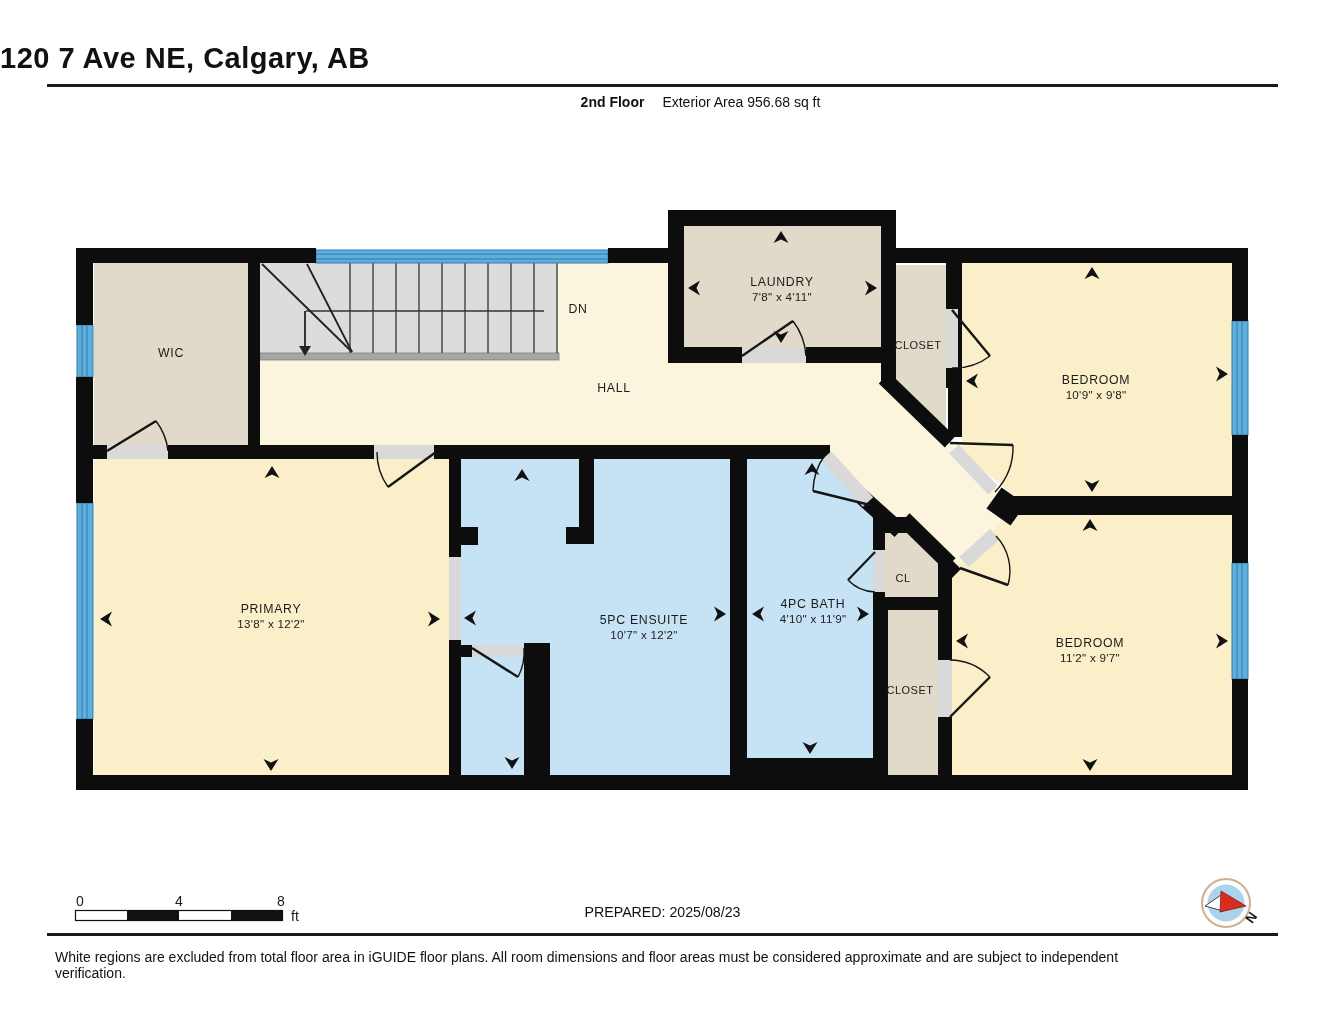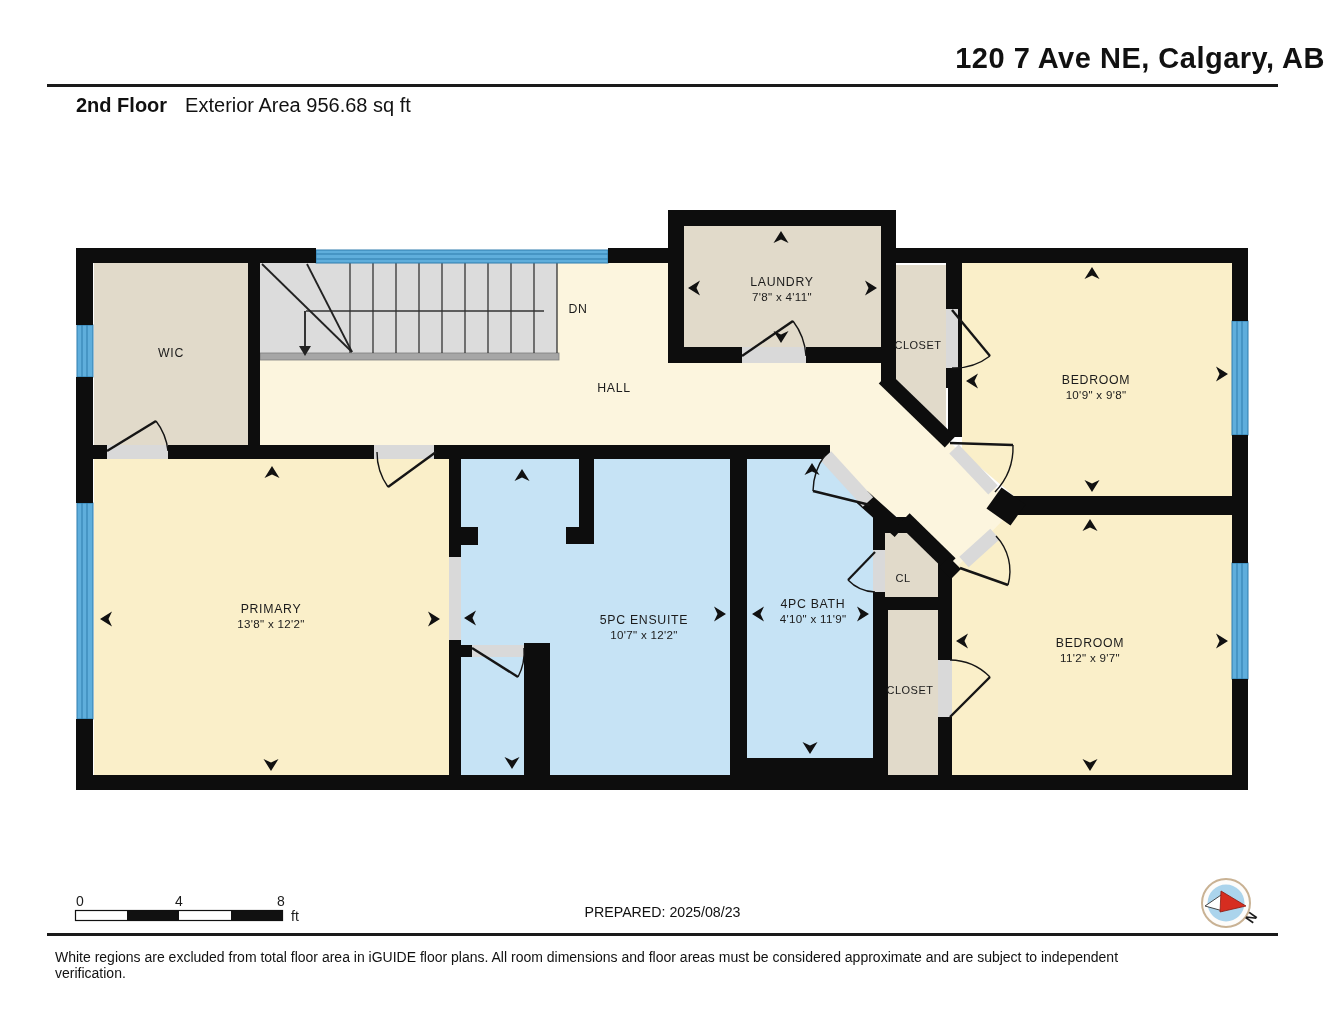--- a/index.html
+++ b/index.html
@@ -1,21 +1,21 @@
 <!DOCTYPE html>
 <html><head>
 <meta charset="utf-8">
 <style>
   html,body{margin:0;padding:0;background:#ffffff;}
   body{width:1325px;height:1024px;position:relative;font-family:"Liberation Sans",sans-serif;color:#111;}
-  .page-title{position:absolute;top:42px;left:0;width:100%;text-align:right;
+  .page-title{position:absolute;top:42px;left:0;width:100%;text-align:left;
     font-size:29px;font-weight:bold;letter-spacing:0.5px;}
   .rule{position:absolute;left:47px;width:1231px;height:3px;background:#1a1a1a;}
   #rule-top{top:84px;} #rule-bottom{top:933px;}
-  .subtitle{position:absolute;top:94px;left:0;width:100%;text-align:left;font-size:20px;padding-left:76px;box-sizing:border-box;}
+  .subtitle{position:absolute;top:94px;left:0;width:100%;text-align:center;font-size:14px;padding-left:76px;box-sizing:border-box;}
   .subtitle .floor{font-weight:bold;margin-right:18px;}
   .prepared{position:absolute;top:904px;left:0;width:100%;text-align:center;font-size:14.2px;}
   .disclaimer{position:absolute;top:949px;left:55px;width:1100px;font-size:14px;}
   svg text{font-family:"Liberation Sans",sans-serif;fill:#1b1b1b;}
   .room-label{font-size:12.3px;letter-spacing:0.7px;}
   .dims-label{font-size:11.6px;letter-spacing:0.3px;}
   .small-label{font-size:11px;letter-spacing:0.5px;}
   .scale-num{font-size:14px;}
   #plan-svg{position:absolute;top:0;left:0;}
 </style>

